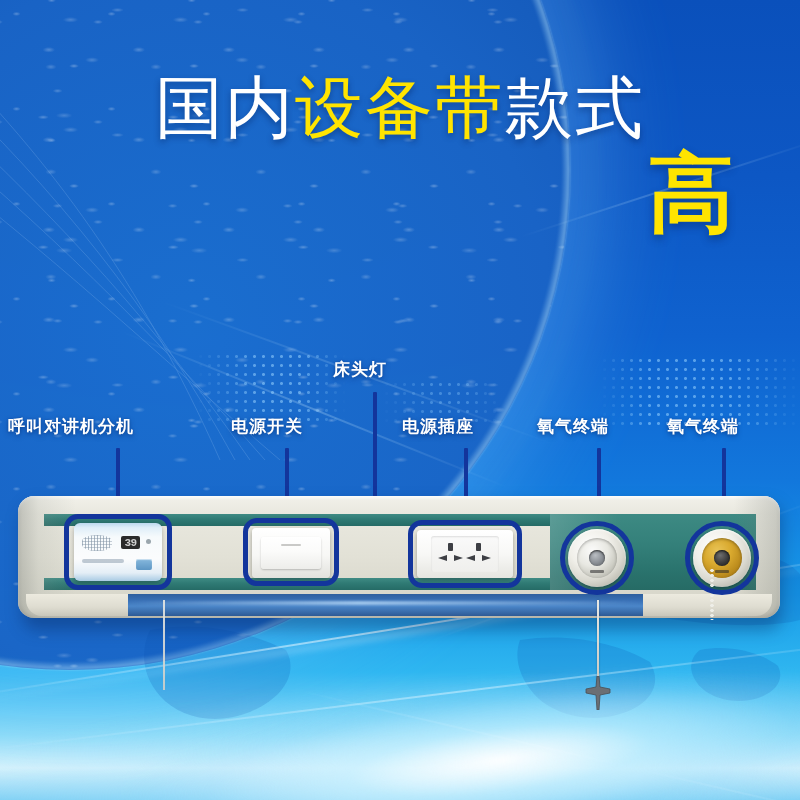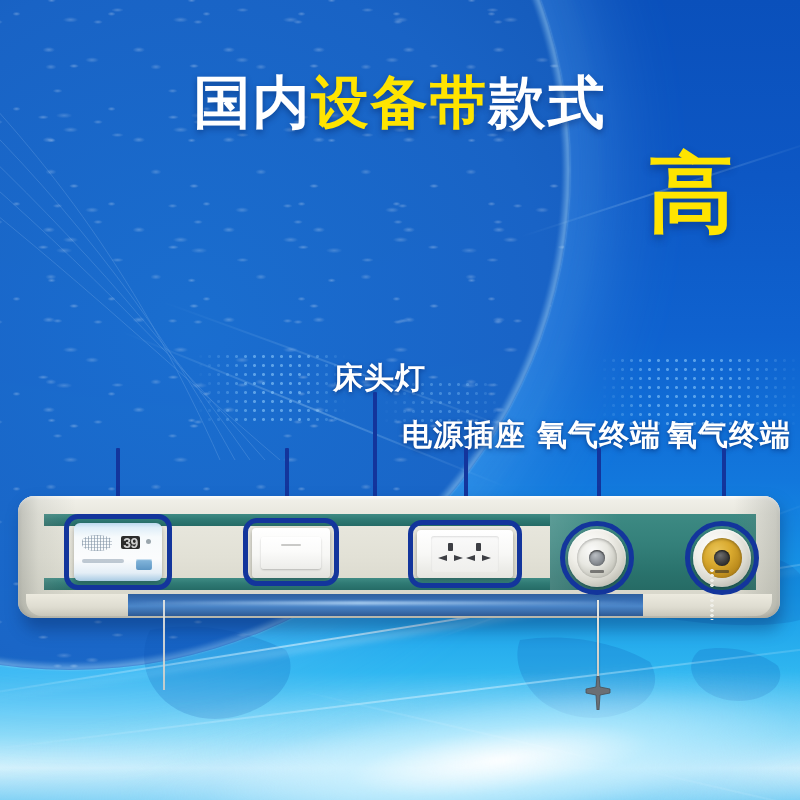--- a/index.html
+++ b/index.html
@@ -124,21 +124,21 @@
   .dots.fadeR{ -webkit-mask-image:linear-gradient(270deg, transparent, #000 35%, #000 75%, transparent); mask-image:linear-gradient(270deg, transparent, #000 35%, #000 75%, transparent); }
   
   .hairlines{
     position:absolute; left:-40px; top:40px; width:420px; height:420px;
     opacity:.5;
   }
 
   
   .headline{ position:absolute; left:0; top:74px; width:800px; text-align:center; }
   .h-line1{
-    font-size:57px; font-weight:bold; letter-spacing:2px; line-height:1;
+    font-size:68px; font-weight:normal; letter-spacing:2px; line-height:1;
     white-space:nowrap;
   }
   .h-line1 span{ display:inline-block; }
   .hl-white{ color:#ffffff; text-shadow:0 3px 6px rgba(0,30,90,.45); }
   .hl-yellow{ color:#ffe400; text-shadow:0 3px 6px rgba(0,30,90,.45); }
   .h-line2-wrap{
     position:absolute; left:0; top:86px; width:800px; height:90px;
   }
   .h-line2{
     position:absolute; left:378px; top:8px;
@@ -148,21 +148,21 @@
   }
   .h-big{
     position:absolute; left:648px; top:-10px;
     font-size:86px; font-weight:bold; color:#ffe400; line-height:1;
     text-shadow:0 4px 9px rgba(0,30,90,.45);
   }
 
   
   .label{
     position:absolute;
-    font-size:30px; font-weight:bold; color:#ffffff;
+    font-size:17px; font-weight:bold; color:#ffffff;
     letter-spacing:1px; white-space:nowrap;
     text-shadow:0 2px 5px rgba(0,40,110,.55), 0 0 2px rgba(0,40,110,.4);
   }
   .leader{
     position:absolute; width:4px; background:#13359c; border-radius:1px;
   }
 
   
   .hl-box{
     position:absolute; border:5px solid #13359c; border-radius:14px;
@@ -237,23 +237,23 @@
     position:absolute; left:8px; top:12px; width:30px; height:16px;
     background-image:
       repeating-linear-gradient(90deg, rgba(110,130,150,.65) 0 1px, transparent 1px 3px),
       repeating-linear-gradient(0deg, rgba(110,130,150,.45) 0 1px, transparent 1px 3px);
     border-radius:50%/40%;
     opacity:.85;
   }
   .ic-display{
     position:absolute; left:47px; top:13px; width:19px; height:13px;
     background:#2b2b2b; border-radius:2px;
-    color:#cfcfcf; font-size:14px; font-weight:bold;
+    color:#cfcfcf; font-size:11px; font-weight:bold;
     display:flex; align-items:center; justify-content:center;
-    font-family:Liberation Sans, sans-serif;
+    font-family:Liberation Mono, monospace;
     letter-spacing:-.5px;
   }
   .ic-led{
     position:absolute; left:72px; top:16px; width:5px; height:5px;
     border-radius:50%; background:#9aa6ad;
   }
   .ic-slot{
     position:absolute; left:8px; top:36px; width:42px; height:4px;
     background:rgba(120,140,160,.45); border-radius:2px;
   }
@@ -413,20 +413,22 @@
 
   <div class="headline">
     <div class="h-line1">
       <span class="hl-white">国内</span><span class="hl-yellow">设备带</span><span class="hl-white">款式</span>
     </div>
     <div class="h-line2-wrap">
       <div class="h-big">高</div>
     </div>
   </div>
 
+  <div class="label" style="left:8px;  top:415px;">呼叫对讲机分机</div>
+  <div class="label" style="left:231px; top:415px;">电源开关</div>
   <div class="label" style="left:333px; top:358px;">床头灯</div>
   <div class="label" style="left:537px; top:415px;">氧气终端</div>
   <div class="label" style="left:402px; top:415px;">电源插座</div>
   <div class="label" style="left:667px; top:415px;">氧气终端</div>
 
   <div class="leader" style="left:116px; top:448px; height:68px;"></div>
   <div class="leader" style="left:285px; top:448px; height:74px;"></div>
   <div class="leader" style="left:373px; top:392px; height:214px;"></div>
   <div class="leader" style="left:464px; top:448px; height:74px;"></div>
   <div class="leader" style="left:597px; top:448px; height:70px;"></div>

